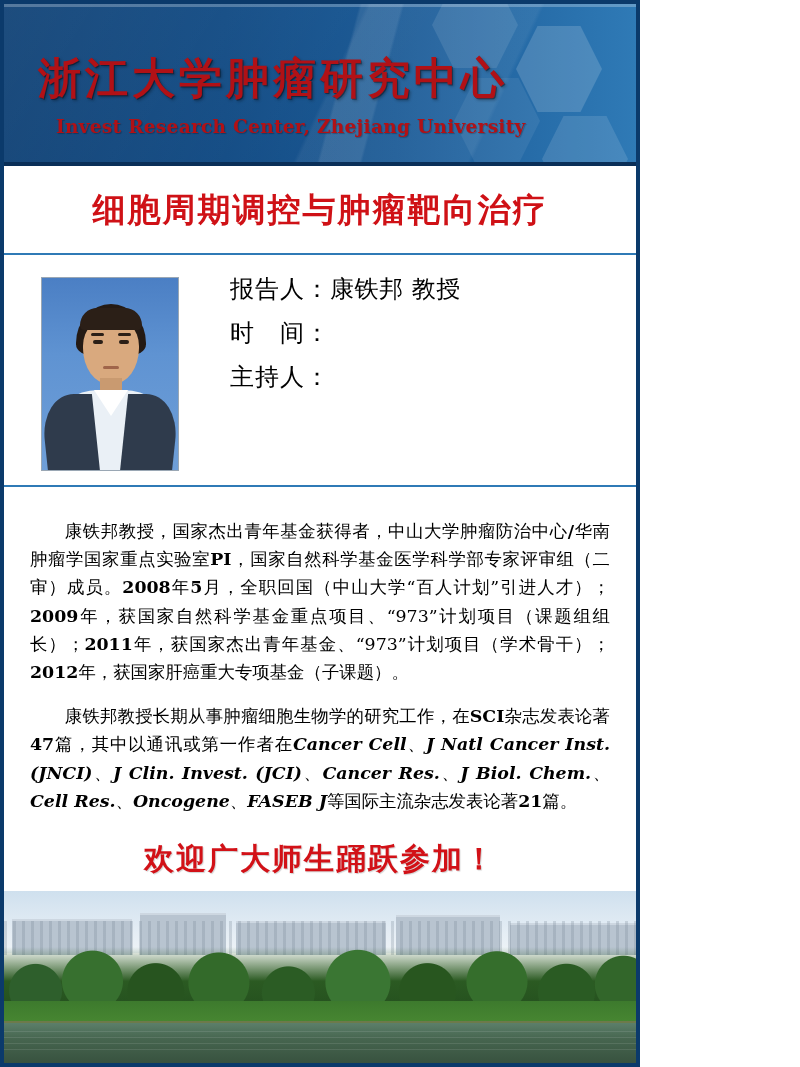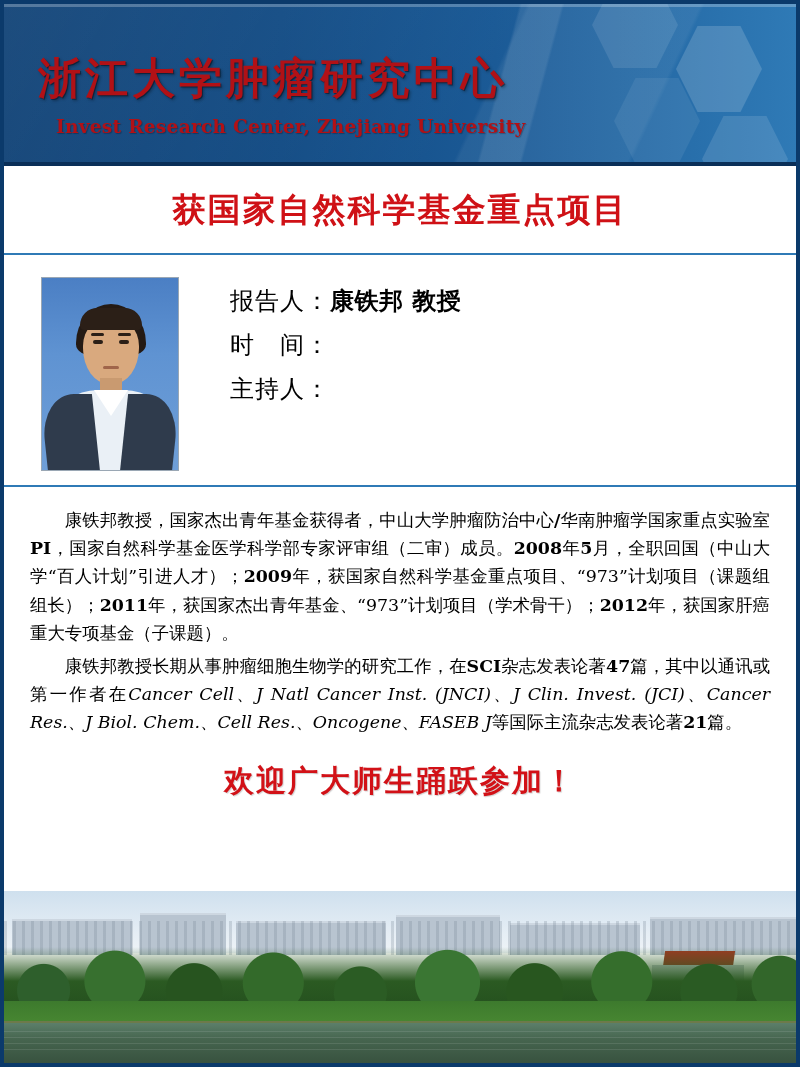--- a/index.html
+++ b/index.html
@@ -10,21 +10,21 @@
     font-family: "DejaVu Sans", "Liberation Sans", sans-serif;
     background: #ffffff;
     position: relative;
     overflow: hidden;
   }
 
   
   .poster {
     position: absolute;
     left: 0; top: 0;
-    width: 800px; height: 1067px;
+    width: 640px; height: 1067px;
     background: #ffffff;
     border: 4px solid #0b3a6b;
     overflow: hidden;
   }
 
   
   .banner {
     position: relative;
     height: 162px;
     background:
@@ -167,53 +167,52 @@
     transform: skewX(-6deg);
   }
   .photo .collar {
     position: absolute; left: 52px; top: 112px; width: 34px; height: 26px;
     background: #ffffff; clip-path: polygon(0 0, 100% 0, 50% 100%);
   }
 
   .fields {
     flex: 1;
     padding-left: 14px;
-    margin-top: 12px;
   }
   .field-row {
     display: flex;
     align-items: baseline;
     margin-bottom: 12px;
     font-family: "DejaVu Serif", "Liberation Serif", serif;
     font-size: 24px;
     color: #000000;
     white-space: nowrap;
   }
   .field-row:last-child { margin-bottom: 0; text-align: right; }
   .field-label {
     letter-spacing: 1px;
   }
   .field-value {
     font-weight: bold;
     letter-spacing: 0.5px;
   }
-  .field-value.normal { font-weight: bold; }
+  .field-value.normal { font-weight: normal; }
 
   
   .body-text {
     padding: 14px 26px 8px 26px;
     font-family: "DejaVu Serif", "Liberation Serif", serif;
     font-size: 17.4px;
     line-height: 1.62;
     color: #000;
     text-align: justify;
   }
-  .body-text p { margin: 5px 0 2px 0; text-indent: 2em; }
+  .body-text p { margin: 16px 0 2px 0; text-indent: 2em; }
   .b { font-weight: bold; }
-  .bi { font-weight: normal; font-style: italic; }
+  .bi { font-weight: bold; font-style: italic; }
 
   
   .cta {
     text-align: center;
     padding: 14px 0 10px 0;
     font-family: "DejaVu Serif", "Liberation Serif", serif;
     font-weight: bold;
     font-size: 30px;
     letter-spacing: 2px;
     color: #d21117;
@@ -299,21 +298,21 @@
     <div class="hex h1"></div>
     <div class="hex h2"></div>
     <div class="hex h3"></div>
     <div class="hex h4"></div>
     <div class="org-cn">浙江大学肿瘤研究中心</div>
     <div class="org-en">Invest Research Center, Zhejiang University</div>
     <div class="botline"></div>
   </div>
 
   <div class="title-wrap">
-    <div class="title">获国家自然科学基金重点项目</div>
+    <div class="title">细胞周期调控与肿瘤靶向治疗</div>
   </div>
 
   <div class="info-section">
     <div class="photo-col">
       <div class="photo">
         <div class="hair"></div>
         <div class="face"></div>
         <div class="fringe"></div>
         <div class="brow l"></div>
         <div class="brow r"></div>

